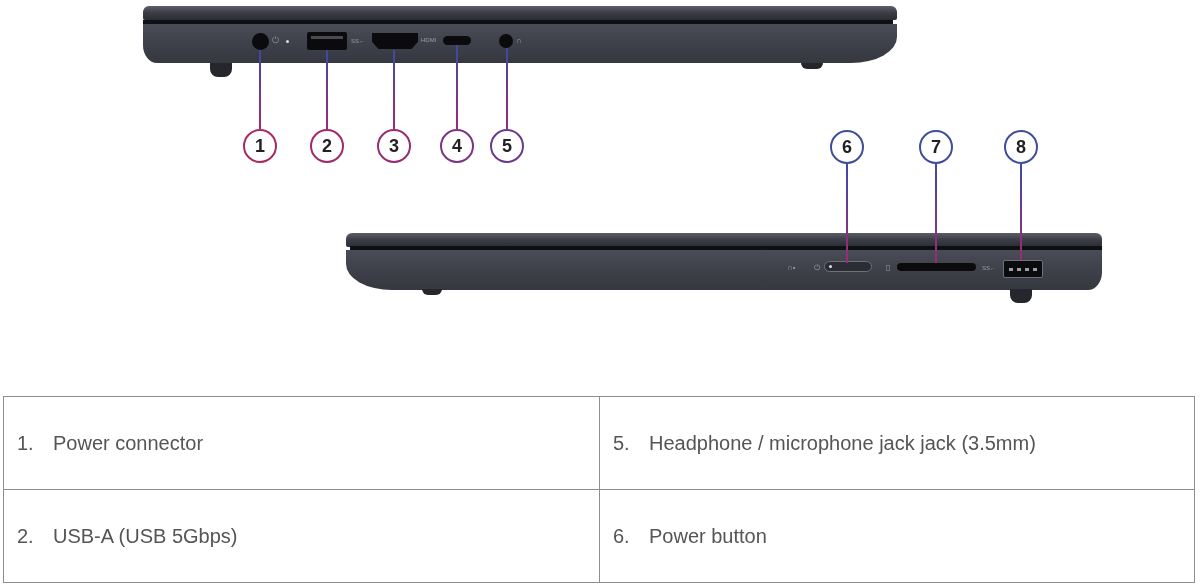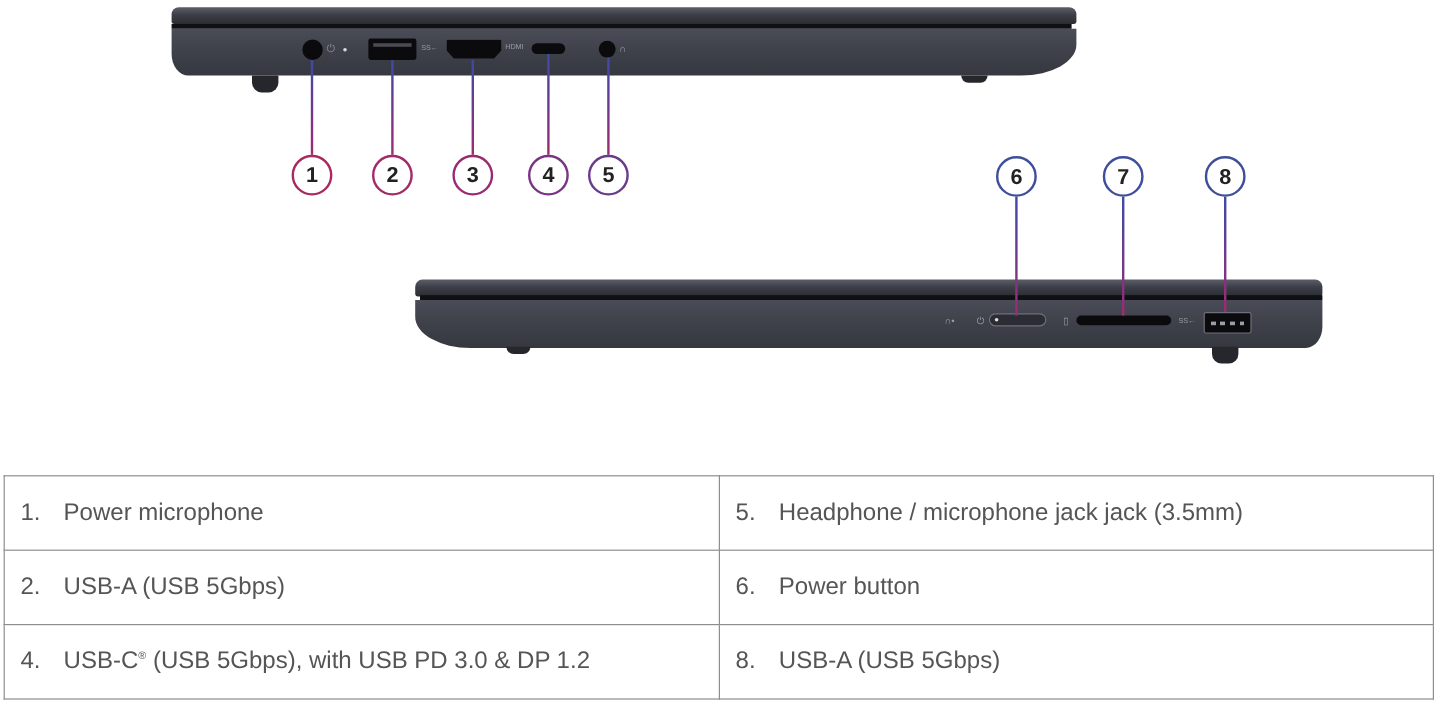--- a/index.html
+++ b/index.html
@@ -125,25 +125,21 @@
 <div class="callout" style="left:919px;top:130px;border-color:#3f4e9a;">7</div>
 <div class="callout" style="left:1004px;top:130px;border-color:#3f4e9a;">8</div>
 
 <table id="ports-table">
   <colgroup>
       <col style="width:596px">
       <col style="width:595px">
     </colgroup>
   <tbody>
       <tr>
-    <td><span class="num">1.</span><span>Power microphone</span></td>
+    <td><span class="num">1.</span><span>Power connector</span></td>
     <td><span class="num">5.</span><span>Headphone / microphone jack jack (3.5mm)</span></td>
   </tr>
   <tr>
     <td><span class="num">2.</span><span>USB-A (USB 5Gbps)</span></td>
     <td><span class="num">6.</span><span>Power button</span></td>
   </tr>
-  <tr>
-    <td><span class="num">4.</span><span>USB-C</span><sup>®</sup><span> (USB 5Gbps), with USB PD 3.0 &amp; DP 1.2</span></td>
-    <td><span class="num">8.</span><span>USB-A (USB 5Gbps)</span></td>
-  </tr>
 </tbody>
   </table>
 
 </body></html>

